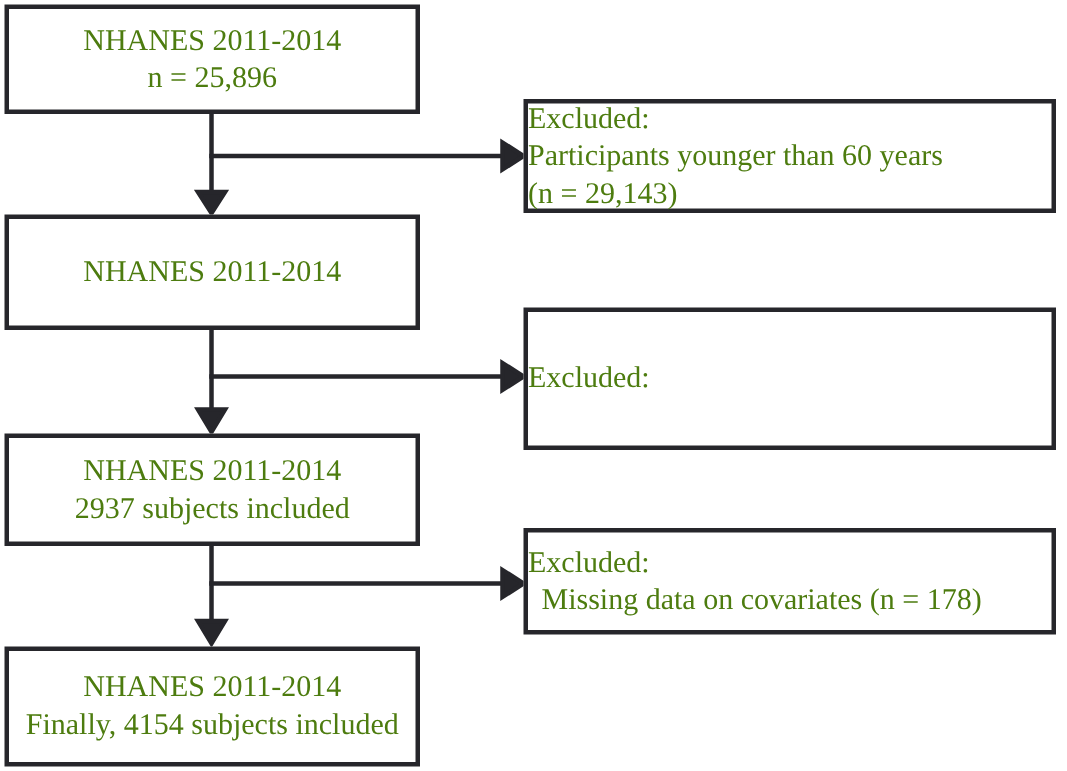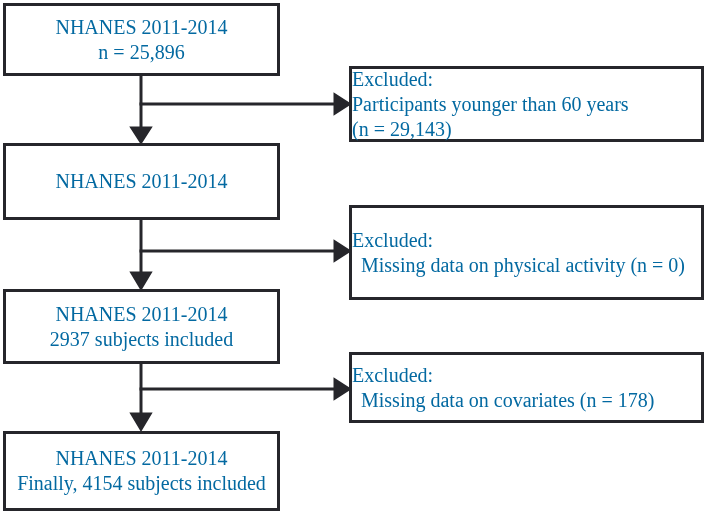--- a/index.html
+++ b/index.html
@@ -2,21 +2,21 @@
 <html><head>
 <meta charset="utf-8">
 <style>
   html, body { margin: 0; padding: 0; background: #ffffff; }
   .canvas {
     position: relative;
     width: 711px;
     height: 514px;
     background: #ffffff;
     font-family: "Liberation Serif", serif;
-    color: #0369a1;
+    color: #4d7c0f;
     overflow: hidden;
   }
   svg.connectors {
     position: absolute;
     left: 0; top: 0;
     width: 711px; height: 514px;
     pointer-events: none;
   }
   .box {
     position: absolute;
@@ -95,21 +95,20 @@
   </div>
 
   <div class="box excl e1">
     <div class="line center">Excluded:</div>
     <div class="line center">Participants younger than 60 years</div>
     <div class="line center">(n = 29,143)</div>
   </div>
 
   <div class="box excl e2">
     <div class="line center">Excluded:</div>
-    <div class="line left">Missing data on physical activity (n = 0)</div>
   </div>
 
   <div class="box excl e3">
     <div class="line center">Excluded:</div>
     <div class="line left">Missing data on covariates (n = 178)</div>
   </div>
 
 </div>
 
 </body></html>

